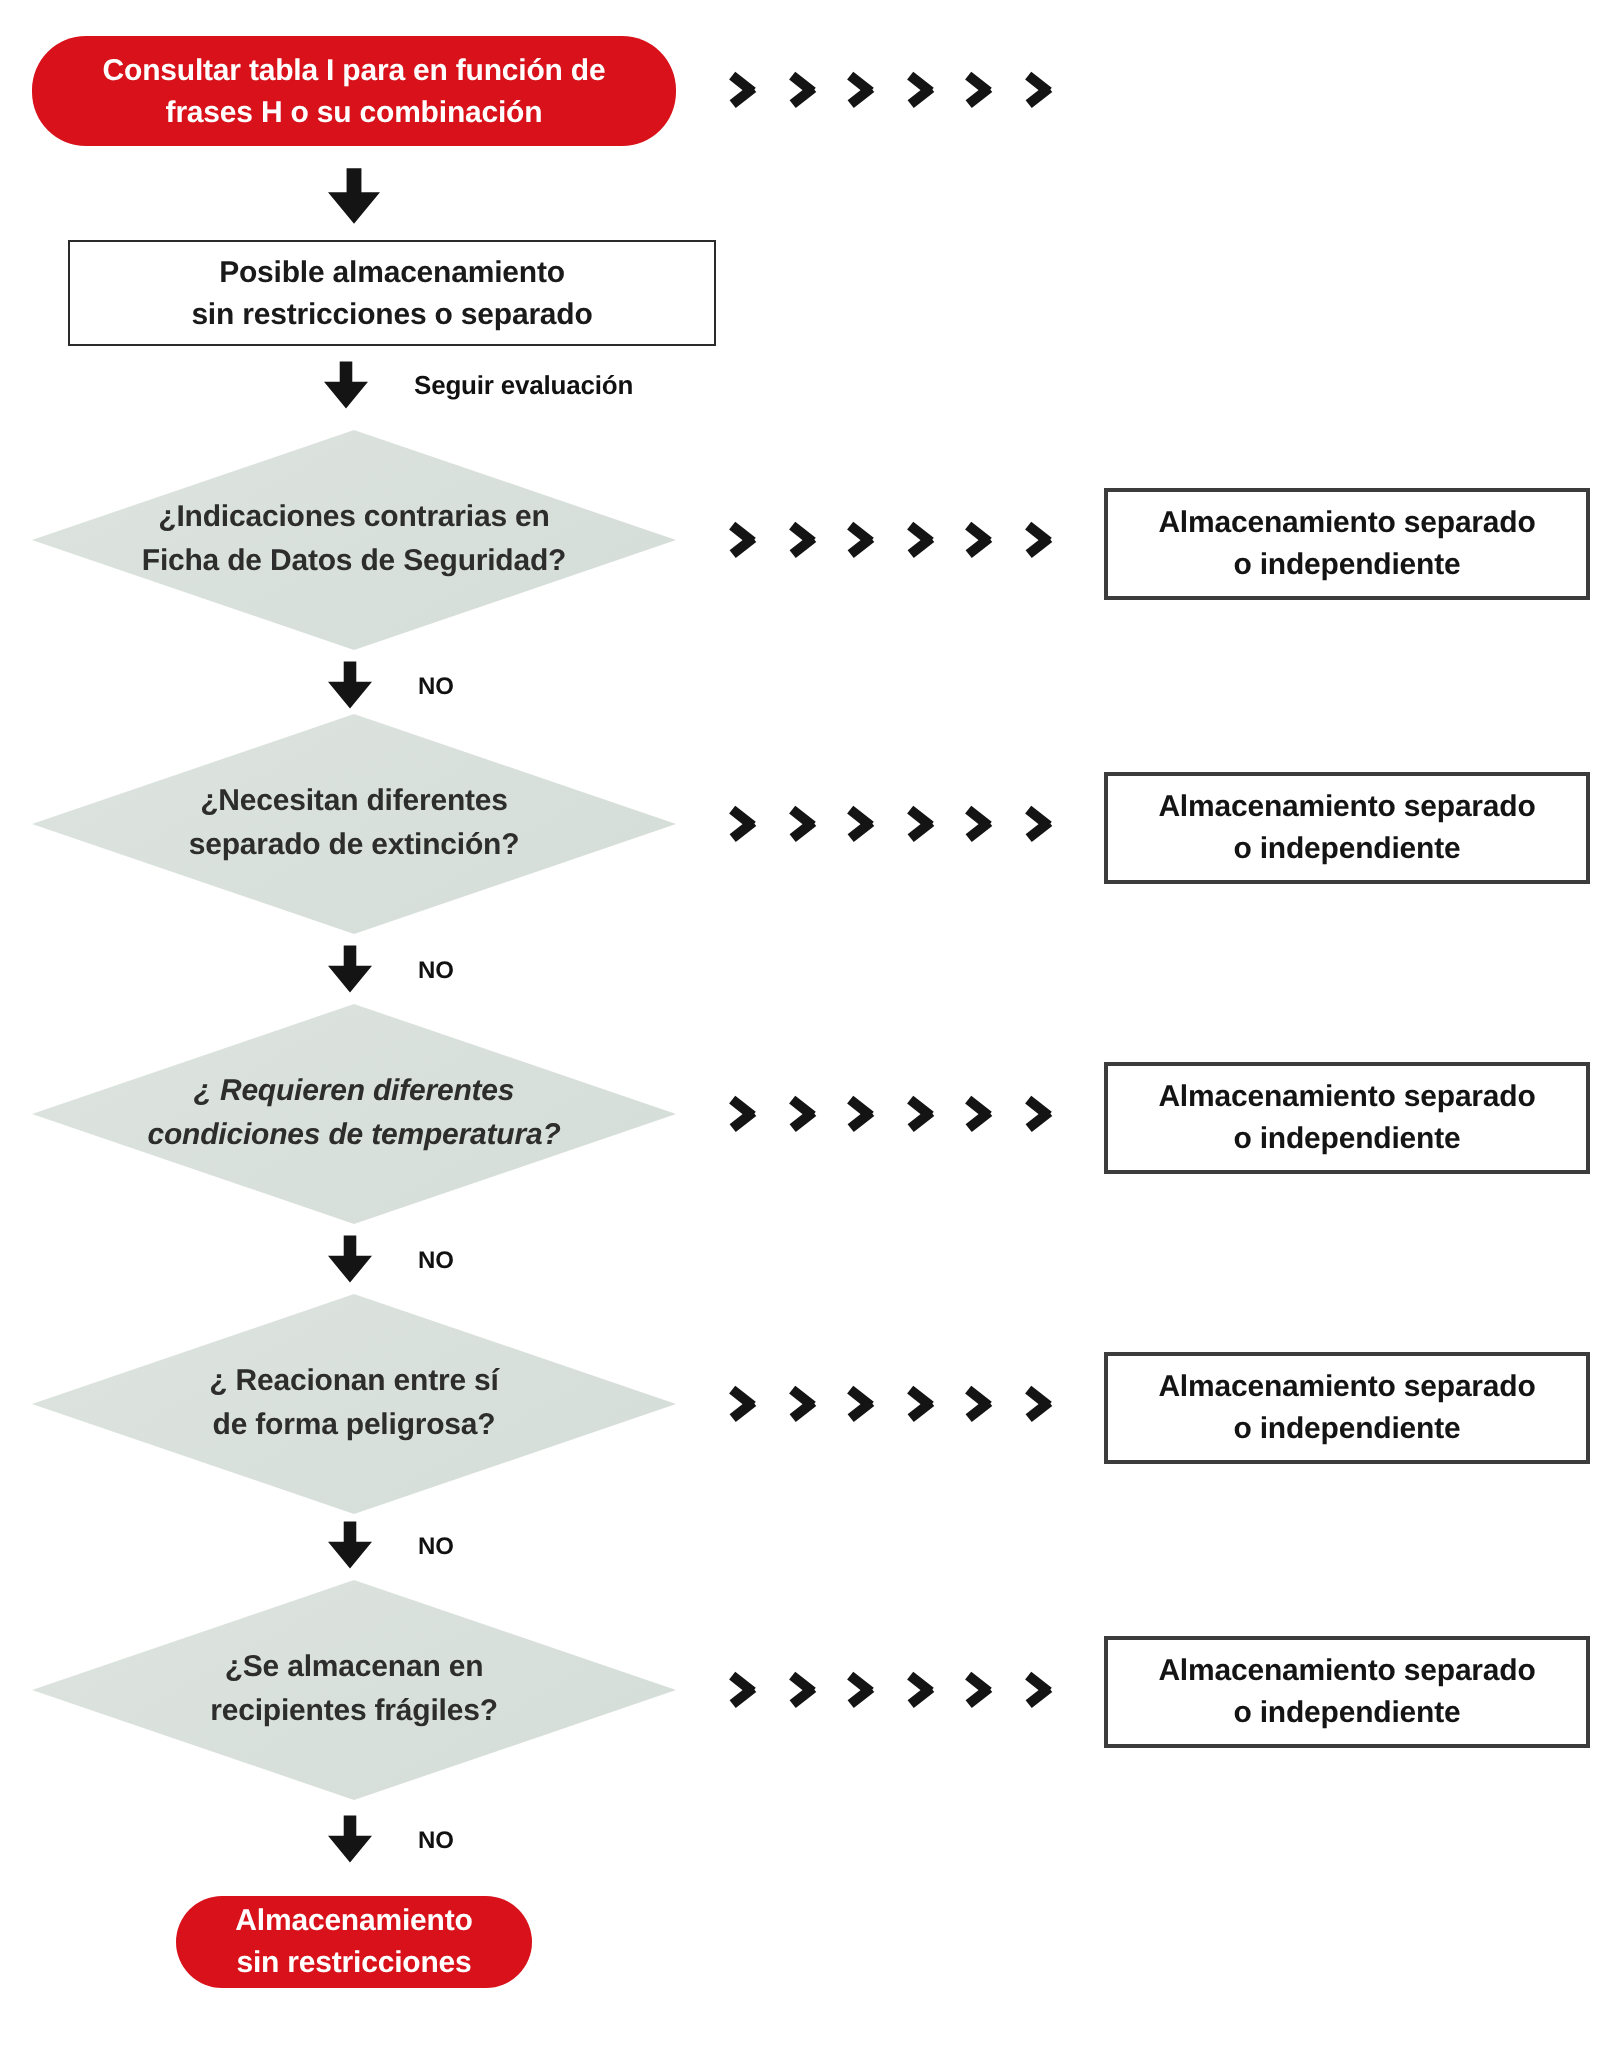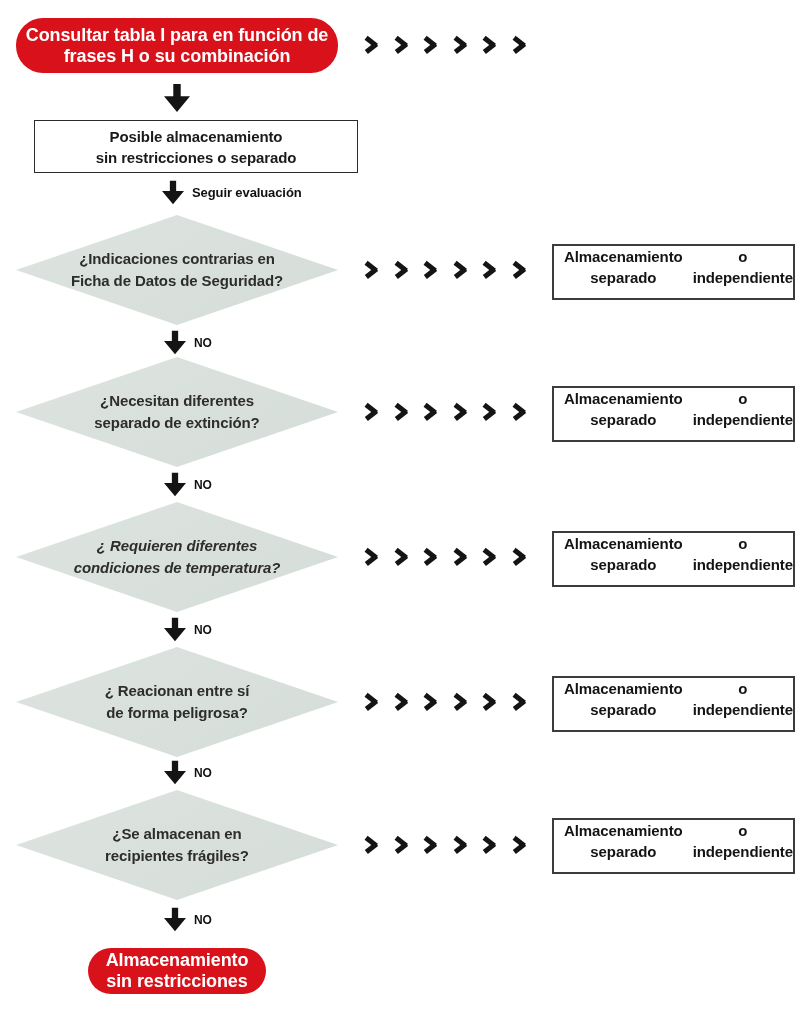--- a/index.html
+++ b/index.html
@@ -5,57 +5,57 @@
   html,body{margin:0;padding:0;background:#ffffff;}
   .canvas{
     position:relative;width:805px;height:1024px;background:#ffffff;
     font-family:"Liberation Sans",sans-serif;font-weight:700;letter-spacing:-0.1px;
     overflow:hidden;
   }
   .abs{position:absolute;}
   .pill{
     background:#d8111a;color:#ffffff;border-radius:27px;
     display:flex;flex-direction:column;justify-content:center;
-    text-align:center;font-size:18px;line-height:21px;
+    text-align:center;font-size:15px;line-height:21px;
   }
   .pill span{display:block;}
   .blackbox{
     background:#0c0c0c;color:#ffffff;
     display:flex;align-items:center;justify-content:center;
     text-align:center;font-size:15px;
   }
   .whitebox{
     background:#ffffff;border:1px solid #2b2b2b;color:#1a1a1a;
     display:flex;flex-direction:column;justify-content:center;
     text-align:center;font-size:15px;line-height:21px;
   }
   .whitebox span{display:block;}
   .outcome{
     background:#ffffff;border:2px solid #3c3c3c;color:#141414;
-    display:flex;flex-direction:row;justify-content:center;
+    display:flex;flex-direction:column;justify-content:center;
     text-align:center;font-size:15px;line-height:21px;
   }
   .outcome span{display:block;}
   .diamond{
     clip-path:polygon(50% 0,100% 50%,50% 100%,0 50%);
     background:linear-gradient(150deg,#dde4df 0%,#d5ddd8 100%);
     color:#2d2d2d;
     display:flex;flex-direction:column;justify-content:center;
     text-align:center;font-size:15px;line-height:22px;
   }
   .diamond span{display:block;}
   .chevrow{display:flex;justify-content:space-between;align-items:center;}
   .chev{position:relative;width:14px;height:20px;display:inline-block;}
   .chev::before,.chev::after{
     content:"";position:absolute;left:0;width:13px;height:4.6px;background:#141414;
   }
   .chev::before{top:1px;transform-origin:1px 50%;transform:rotate(38deg);}
   .chev::after{bottom:1px;transform-origin:1px 50%;transform:rotate(-38deg);}
   .darr{fill:#141414;display:block;}
-  .arrow-group{display:flex;align-items:center;gap:8px;}
+  .arrow-group{display:flex;align-items:center;gap:23px;}
   .sm-label{font-size:13px;color:#111111;white-space:nowrap;}
   .no-label{font-size:12px;color:#111111;}
 </style>
 </head>
 <body>
 
 <div class="canvas">
 
   <div class="abs pill" style="left:16px;top:18px;width:322px;height:55px;">
     <span>Consultar tabla I para en función de</span>

